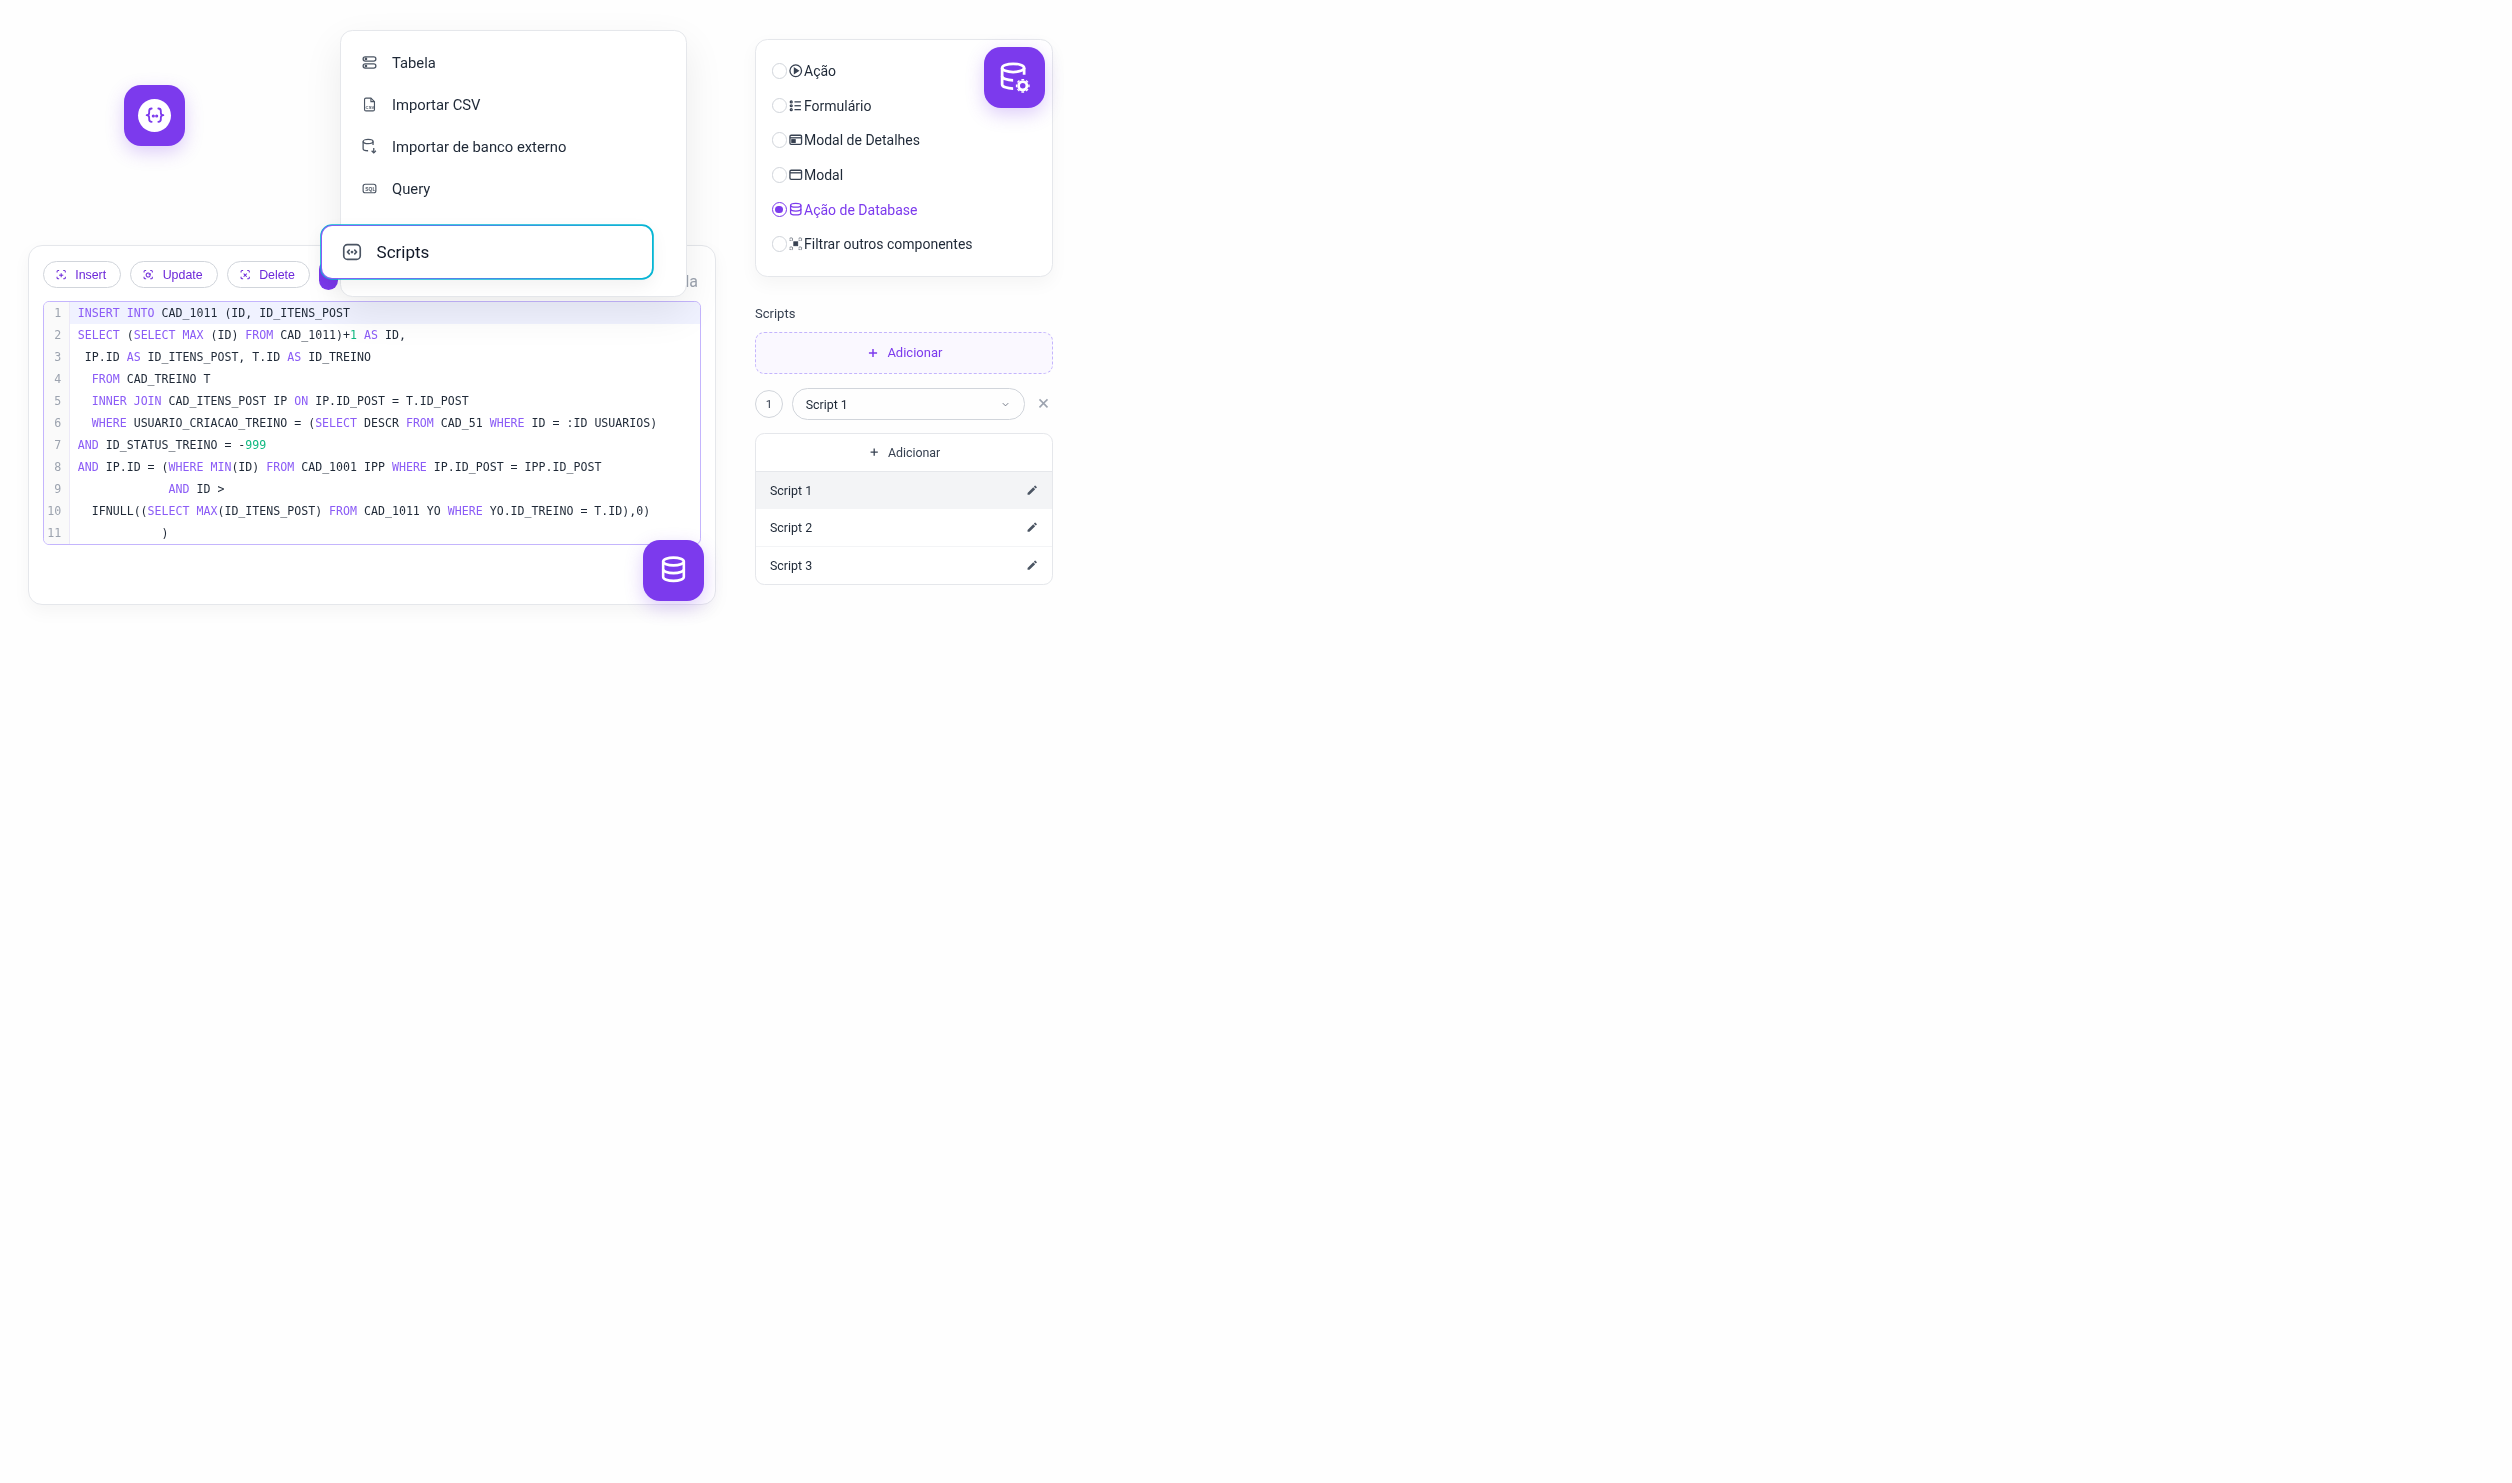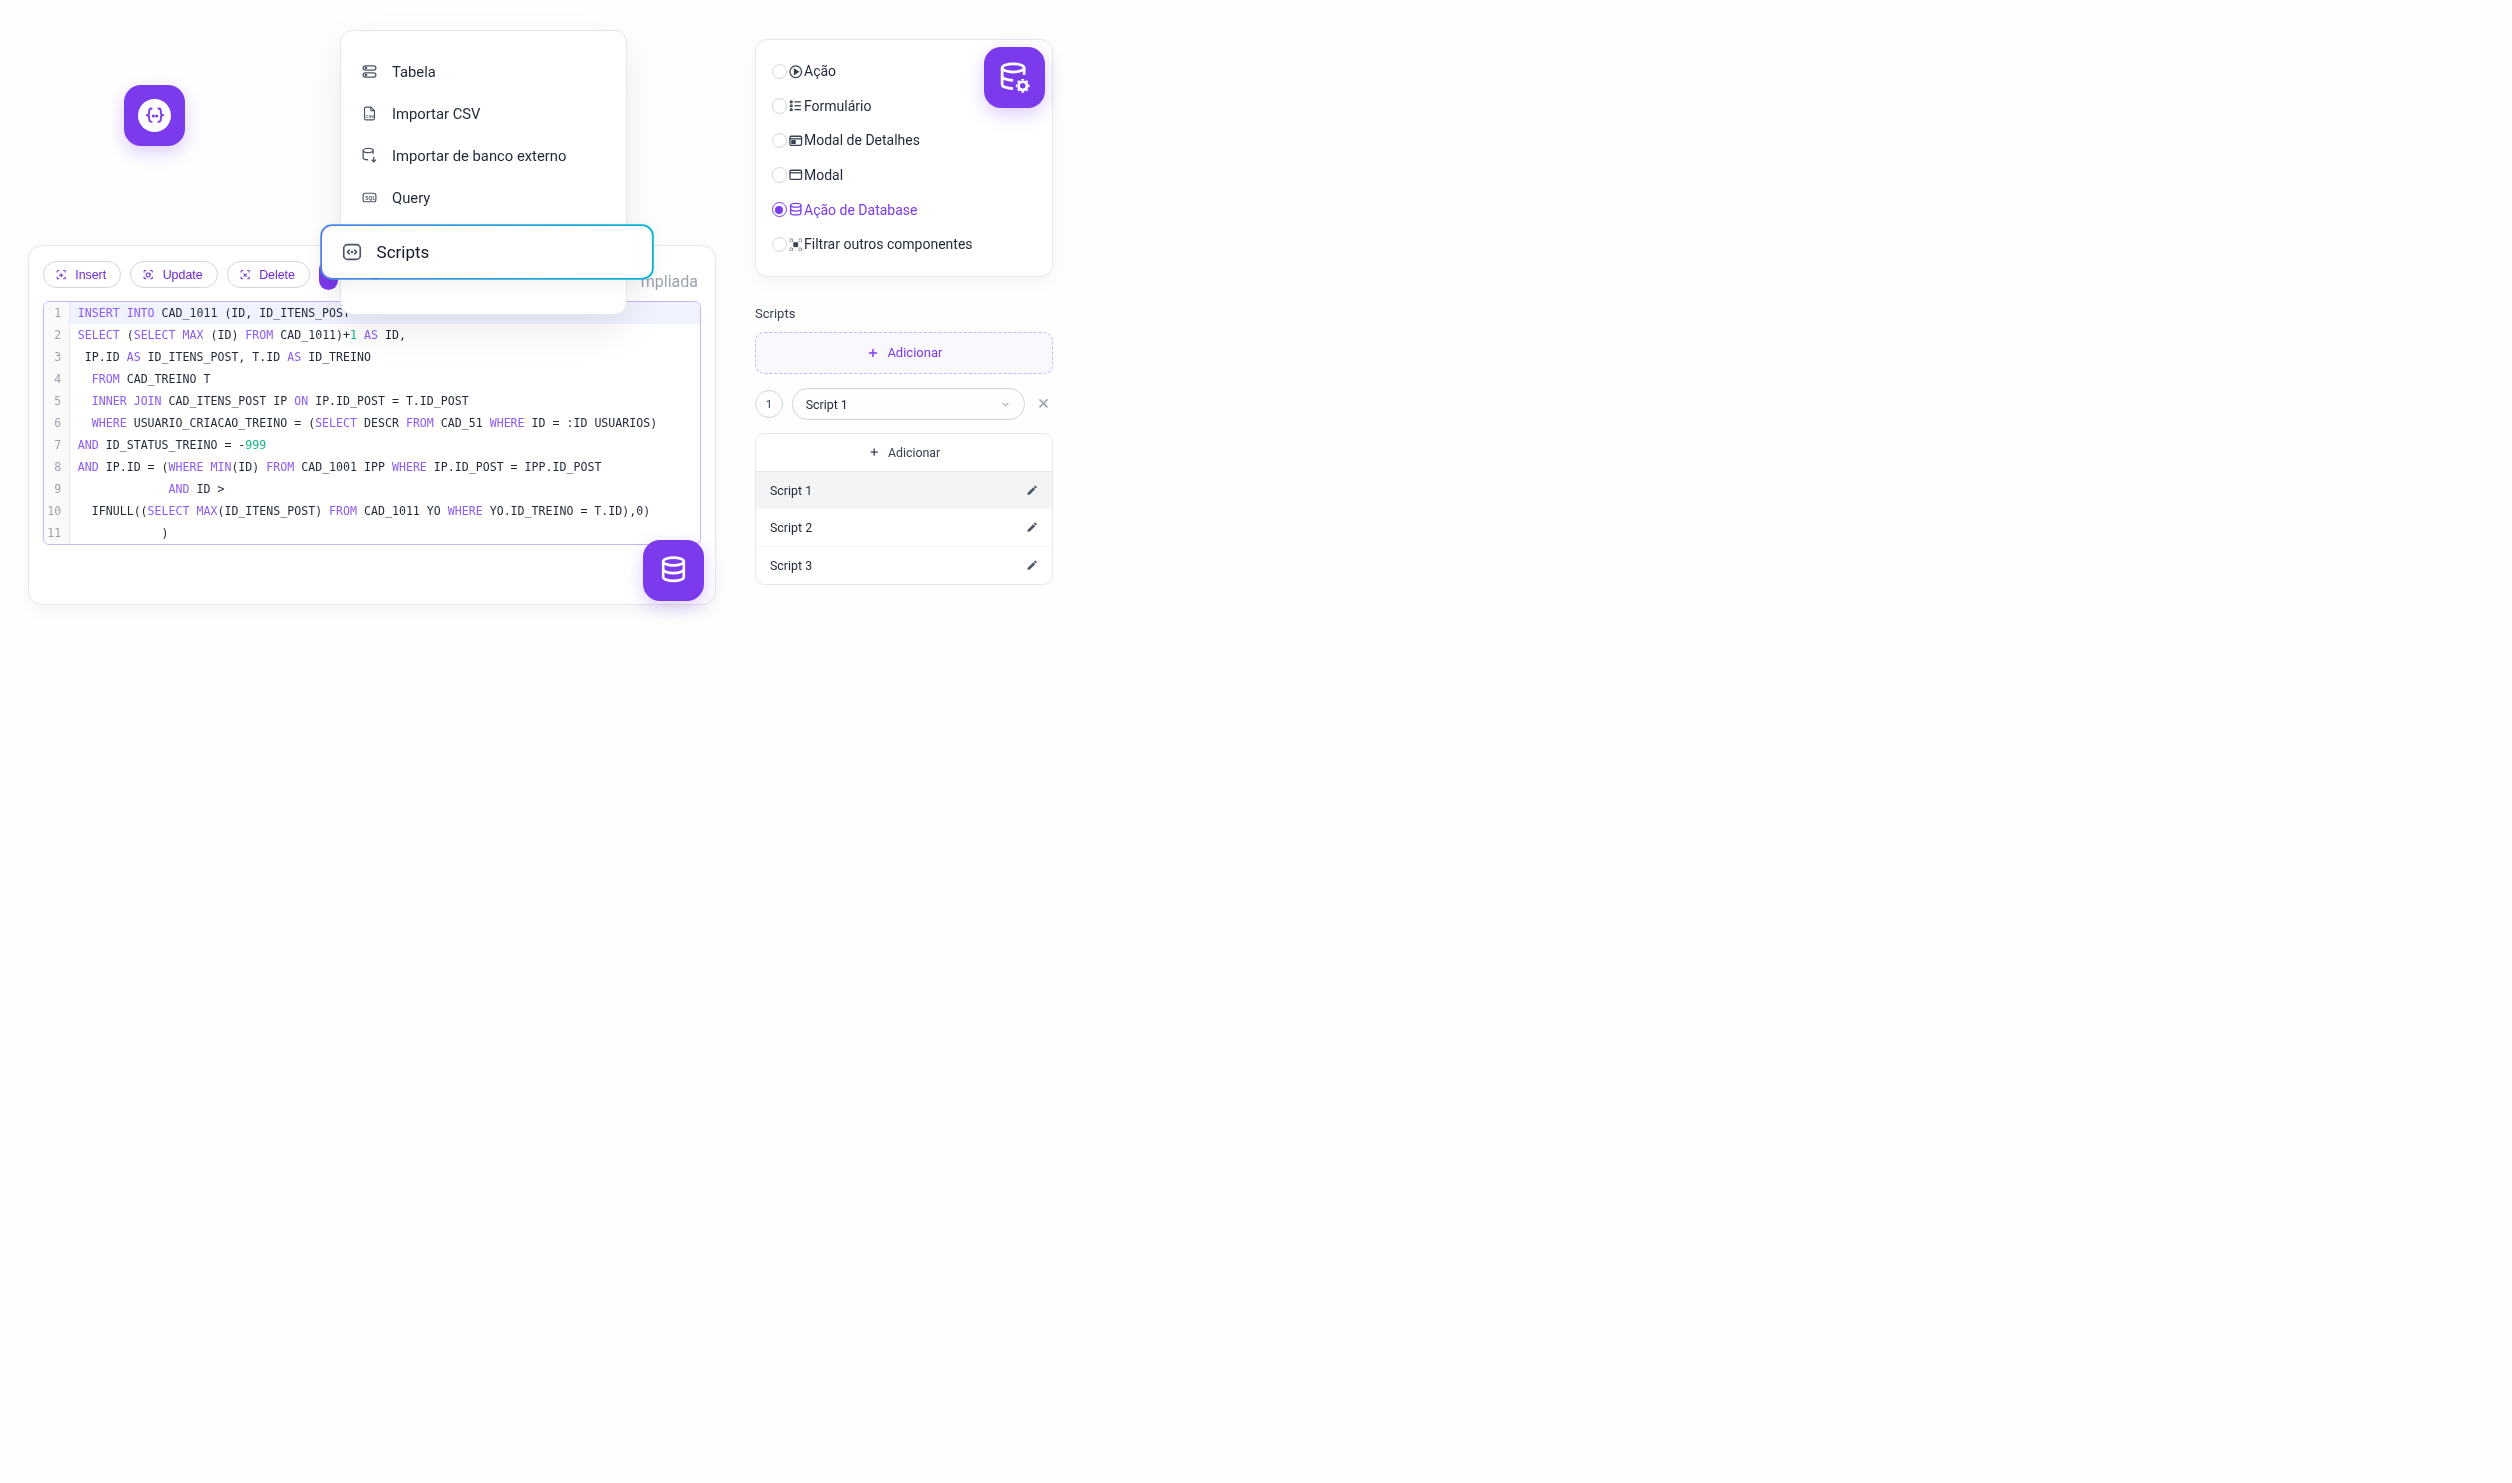--- a/index.html
+++ b/index.html
@@ -31,26 +31,26 @@
 .badge-code .inner-circle {
   width: 33px; height: 33px; border-radius: 50%; background: #fff;
   display:flex; align-items:center; justify-content:center;
 }
 
 
 .dropdown-menu {
   position: absolute;
   left: 340px;
   top: 29.5px;
-  width: 287px;
+  width: 347px;
   background: #fff;
   border: 0.8px solid #e5e7eb;
   border-radius: 12.4px;
   box-shadow: 0 15.5px 39px rgba(0,0,0,0.08);
-  padding: 20px 0;
+  padding: 11px 0;
   z-index: 20;
 }
 .menu-item {
   display: flex;
   align-items: center;
   gap: 12.4px;
   padding: 11px 18.6px;
   font-size: 14.8px;
   color: #1f2937;
   cursor: pointer;
@@ -152,21 +152,21 @@
   left: 755px;
   top: 39px;
   width: 298px;
   background: #fff;
   border: 0.8px solid #e5e7eb;
   border-radius: 12.4px;
   padding: 14px 15.5px;
   box-shadow: 0 6.2px 18.6px rgba(0,0,0,0.04);
 }
 .radio-row {
-  display: flex; align-items: center; 
+  display: flex; align-items: flex-start; 
   padding: 9.3px 0;
   font-size: 14px;
   color: #1f2937;
   cursor: pointer;
 }
 .radio {
   width: 15.5px; height: 15.5px; border: 1.6px solid #d1d5db; border-radius: 50%;
   flex-shrink:0; display:flex; align-items:center; justify-content:center;
 }
 .radio.checked { border-color: #7c3aed; }

